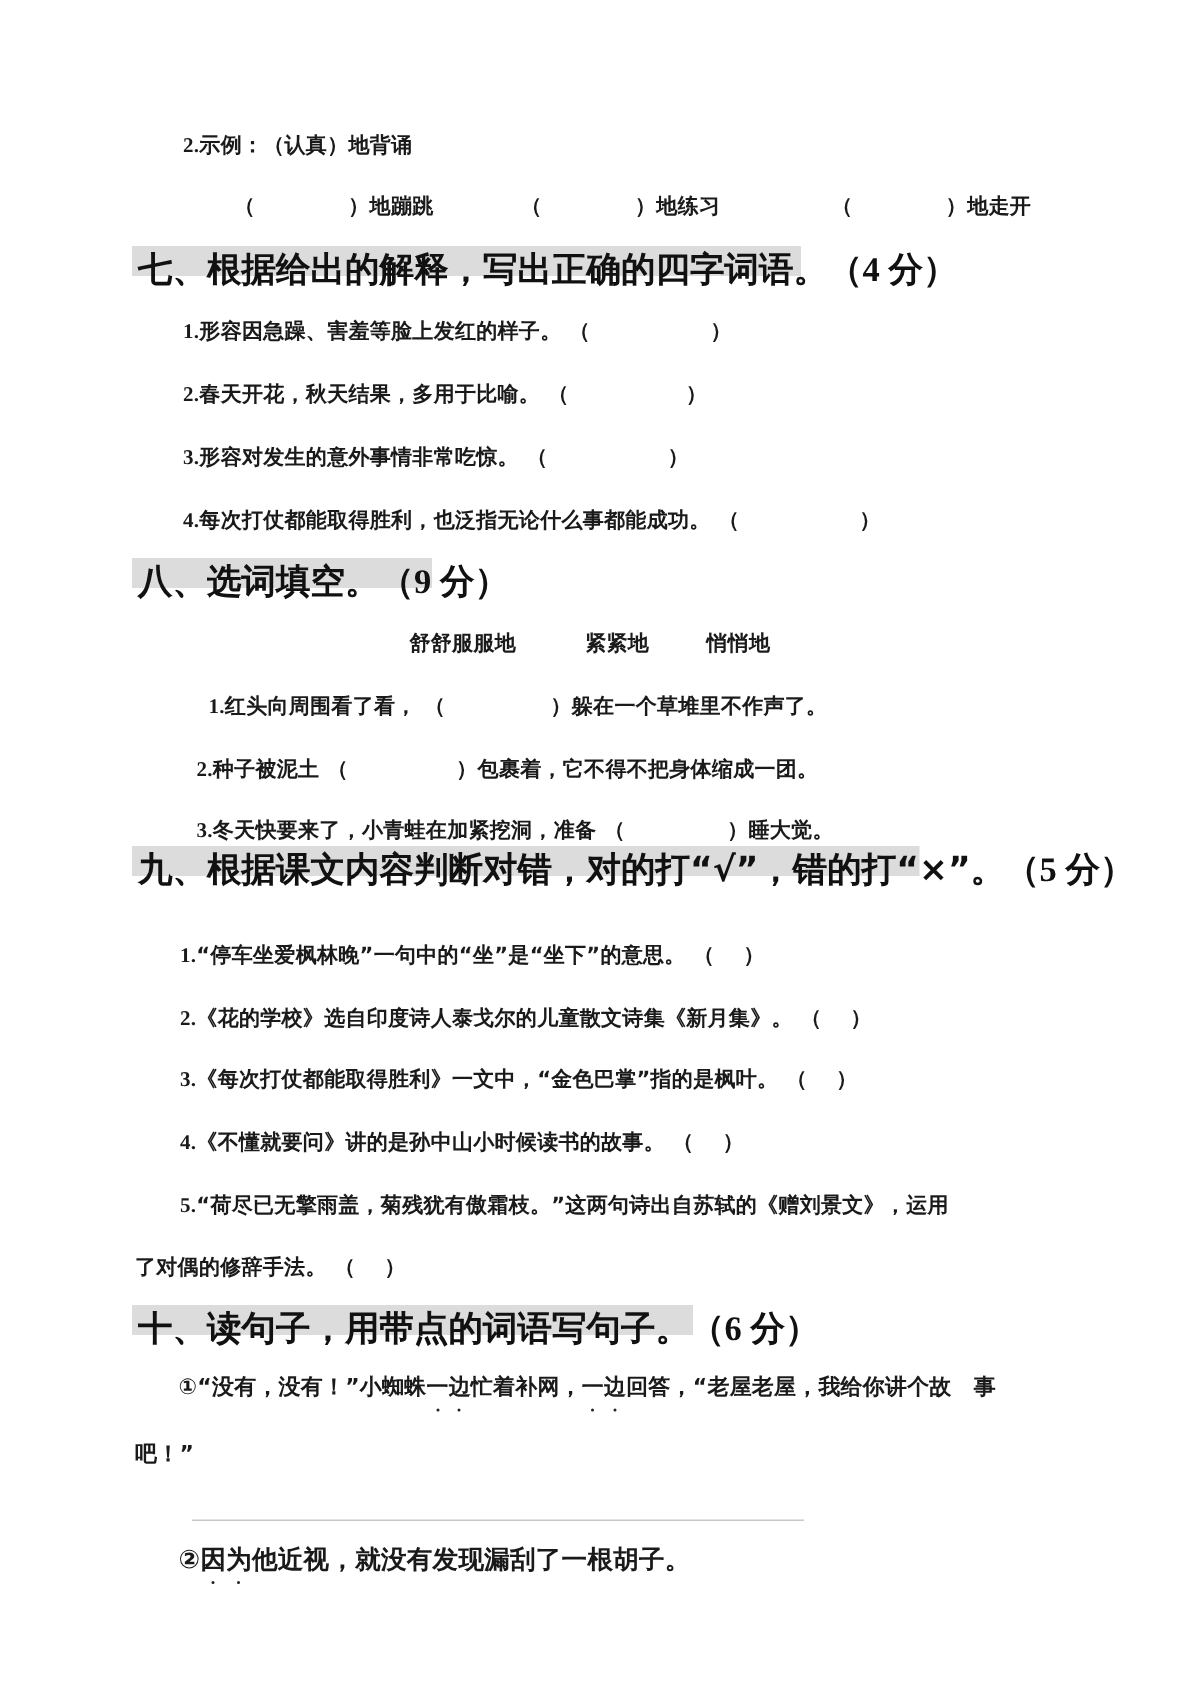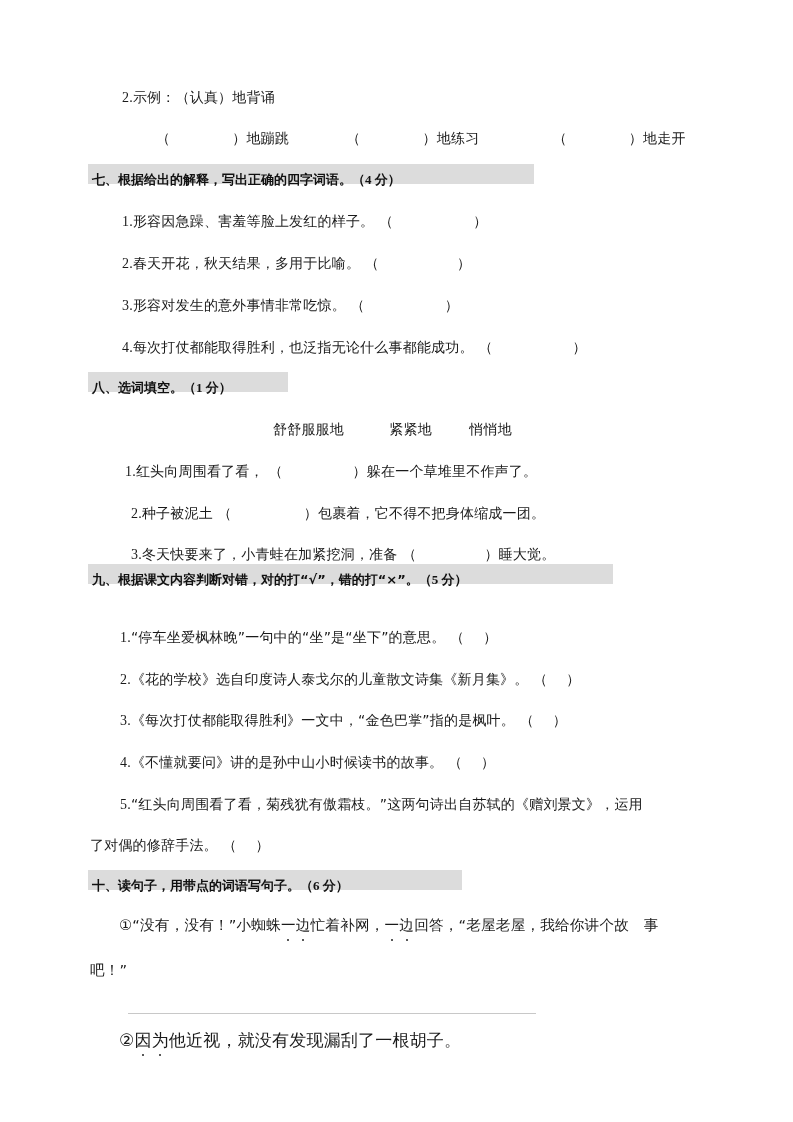--- a/index.html
+++ b/index.html
@@ -14,31 +14,32 @@
       overflow: hidden;
       font-family: "DejaVu Sans", "Liberation Sans", sans-serif;
       color: #1a1a1a;
     }
     .line {
       position: absolute;
       font-size: 14px;
       line-height: 20px;
       white-space: nowrap;
       letter-spacing: 0.2px;
+      font-weight: bold;
     }
     .num {
       font-family: "Liberation Serif", "DejaVu Serif", serif;
       font-size: 14px;
     }
     .heading {
       position: absolute;
       left: 88px;
       height: 20px;
       background: #dcdcdc;
-      font-size: 13px;
+      font-size: 23px;
       font-weight: bold;
       line-height: 32px;
       padding: 0 4px 0 4px;
       white-space: nowrap;
       color: #111;
     }
     .heading .score {
       font-weight: bold;
       font-family: "Liberation Serif", "DejaVu Serif", serif;
     }
@@ -108,32 +109,32 @@
 <div class="line" style="left:122px; top:295px;">
   <span class="num">3.</span><span>形容对发生的意外事情非常吃惊。</span>
   <span><span>（</span><span class="blank" style="width:80px;"></span><span>）</span></span>
 </div>
 <div class="line" style="left:122px; top:337px;">
   <span class="num">4.</span><span>每次打仗都能取得胜利，也泛指无论什么事都能成功。</span>
   <span><span>（</span><span class="blank" style="width:80px;"></span><span>）</span></span>
 </div>
 
 <div class="heading" style="top:372px; width:192px;">
-  <span>八、选词填空。</span><span class="score">（1 分）</span>
+  <span>八、选词填空。</span><span class="score">（9 分）</span>
 </div>
 
 <div class="line" style="left:273px; top:419px;">
   <span class="word-choice">舒舒服服地</span>
   <span style="display:inline-block; width:36px;"></span>
   <span class="word-choice">紧紧地</span>
   <span style="display:inline-block; width:28px;"></span>
   <span class="word-choice">悄悄地</span>
 </div>
 
-<div class="line" style="left:125px; top:461px;">
+<div class="line" style="left:139px; top:461px;">
   <span class="num">1.</span><span>红头向周围看了看，</span>
   <span><span>（</span><span class="blank" style="width:70px;"></span><span>）</span></span><span>躲在一个草堆里不作声了。</span>
 </div>
 <div class="line" style="left:131px; top:503px;">
   <span class="num">2.</span><span>种子被泥土</span>
   <span><span>（</span><span class="blank" style="width:72px;"></span><span>）</span></span><span>包裹着，它不得不把身体缩成一团。</span>
 </div>
 <div class="line" style="left:131px; top:544px;">
   <span class="num">3.</span><span>冬天快要来了，小青蛙在加紧挖洞，准备</span>
   <span><span>（</span><span class="blank" style="width:68px;"></span><span>）</span></span><span>睡大觉。</span>
@@ -153,21 +154,21 @@
 </div>
 <div class="line" style="left:120px; top:710px;">
   <span class="num">3.</span><span>《每次打仗都能取得胜利》一文中，“金色巴掌”指的是枫叶。</span>
   <span>（　 ）</span>
 </div>
 <div class="line" style="left:120px; top:752px;">
   <span class="num">4.</span><span>《不懂就要问》讲的是孙中山小时候读书的故事。</span>
   <span>（　 ）</span>
 </div>
 <div class="line" style="left:120px; top:794px;">
-  <span class="num">5.</span><span>“红头向周围看了看，菊残犹有傲霜枝。”这两句诗出自苏轼的《赠刘景文》，运用</span>
+  <span class="num">5.</span><span>“荷尽已无擎雨盖，菊残犹有傲霜枝。”这两句诗出自苏轼的《赠刘景文》，运用</span>
 </div>
 <div class="line" style="left:90px; top:835px;">
   <span>了对偶的修辞手法。</span>
   <span>（　 ）</span>
 </div>
 
 <div class="heading" style="top:870px; width:366px;">
   <span>十、读句子，用带点的词语写句子。</span><span class="score">（6 分）</span>
 </div>
 

